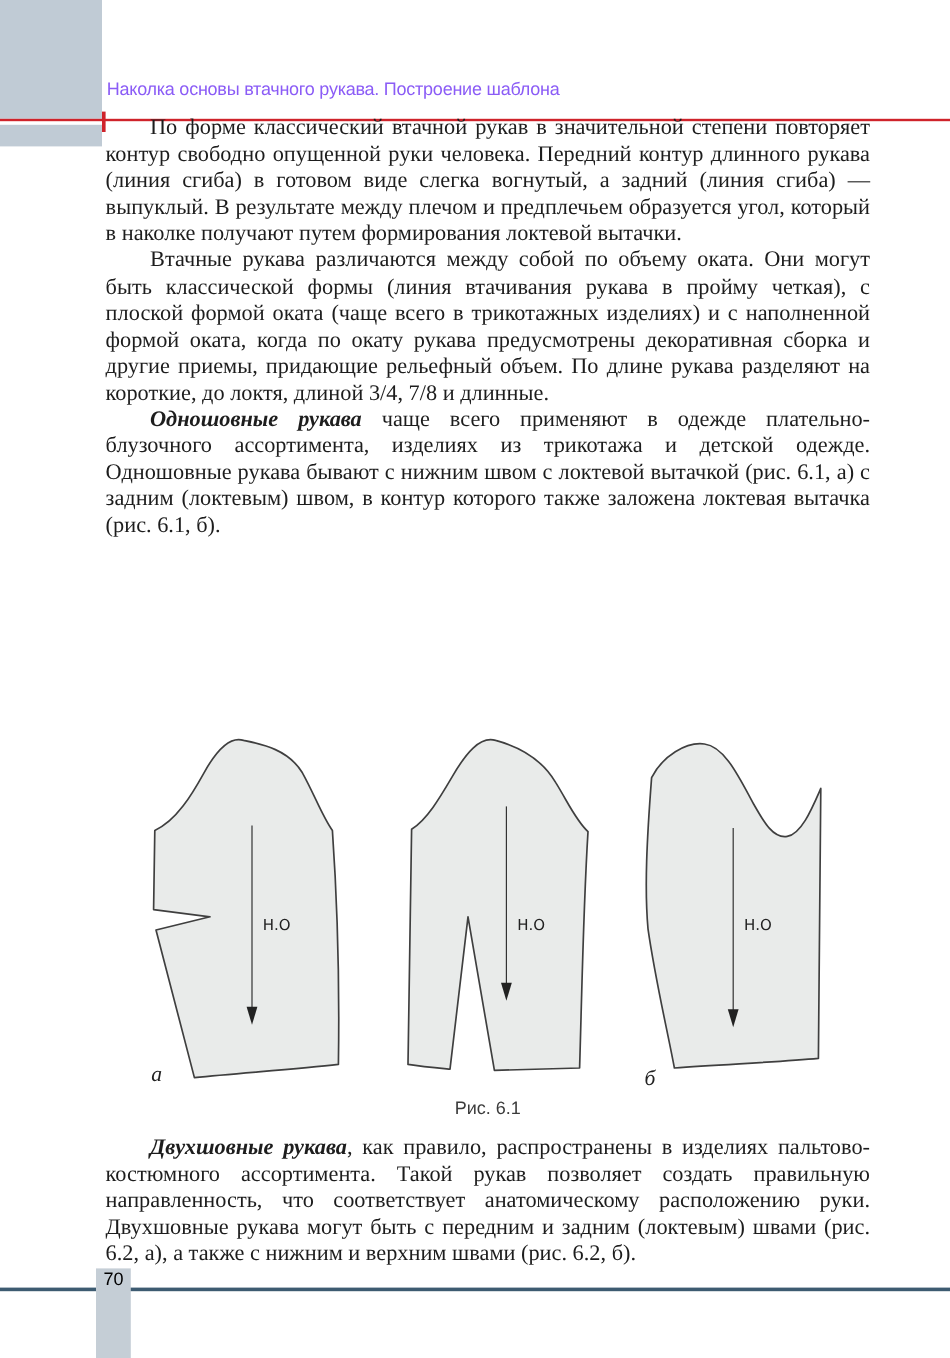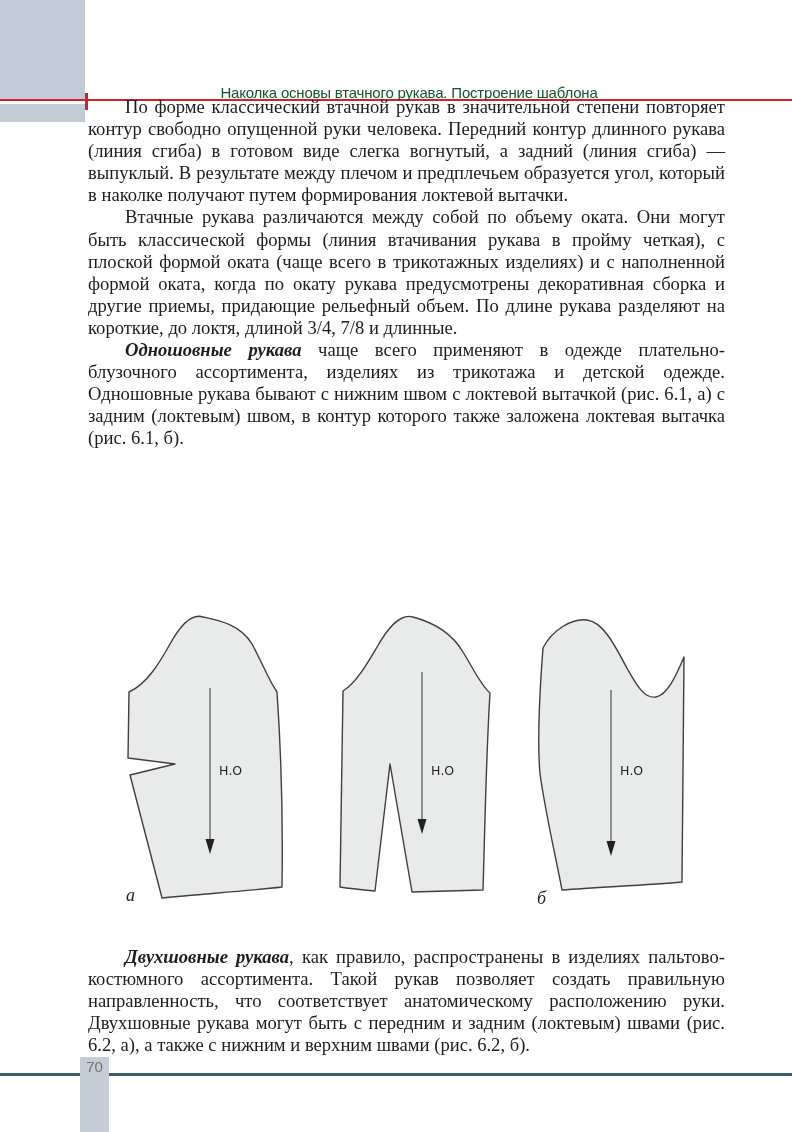--- a/index.html
+++ b/index.html
@@ -8,23 +8,23 @@
     background:#ffffff; overflow:hidden;
     font-family:"Liberation Serif", serif;
   }
   
   .corner-top    { position:absolute; left:0; top:0;     width:85px; height:99px;  background:#c0cbd5; }
   .corner-top-2  { position:absolute; left:0; top:104px; width:85px; height:18px;  background:#c0cbd5; }
   .red-rule      { position:absolute; left:0; top:99px;  width:792px; height:2px;  background:#cf232b; }
   .red-tick      { position:absolute; left:85px; top:93px; width:3px; height:17px; background:#cf232b; }
   
   .running-head {
-    position:absolute; left:89px; top:84px; width:640px;
+    position:absolute; left:89px; top:66px; width:640px;
     font-family:"Liberation Sans", sans-serif;
-    font-size:15px; color:#14532d; letter-spacing:-0.2px;text-align:center;
+    font-size:15px; color:#8b5cf6; letter-spacing:-0.2px;
   }
   
   .text-block {
     position:absolute; left:88px; width:637px;
     font-size:18.6px; line-height:22.1px; color:#1d1d1d;
     text-align:justify;
   }
   .text-block-1 { top:96px; }
   .text-block-2 { top:946px; }
   .text-block p { margin:0; text-indent:37px; }
@@ -40,21 +40,21 @@
   .part-label { font-family:"Liberation Serif", serif; font-style:italic; font-size:18px; fill:#222; }
   .sleeve { fill:#e9ebea; stroke:#3f3f3f; stroke-width:1.4; stroke-linejoin:round; }
   .grain-line { stroke:#333; stroke-width:1; }
   .grain-head { fill:#222; }
   
   .footer-rule { position:absolute; left:0; top:1073px; width:792px; height:3px; background:#3d5b71; }
   .footer-box  { position:absolute; left:80px; top:1057px; width:29px; height:75px; background:#c5ced6; }
   .page-number {
     position:absolute; left:80px; top:1058px; width:29px;
     text-align:center; font-family:"Liberation Sans", sans-serif;
-    font-size:15px; color:#737373;
+    font-size:15px; color:#000000;
   }
 </style>
 </head>
 <body>
 
 <div class="page">
 
   <div class="corner-top"></div>
   <div class="corner-top-2"></div>
   <div class="red-rule"></div>
@@ -116,20 +116,21 @@
     <text class="grain-text" x="341" y="165">Н.О</text>
 
     <line class="grain-line" x1="521" y1="80" x2="521" y2="234"></line>
     <polygon class="grain-head" points="521,246 516.5,231 525.5,231"></polygon>
     <text class="grain-text" x="530" y="165">Н.О</text>
 
     <text class="part-label" x="36" y="291">а</text>
     <text class="part-label" x="447" y="294">б</text>
   </svg>
 
+  <div class="fig-caption">Рис. 6.1</div>
 
   <div class="text-block text-block-2">
     <p><span class="lead">Двухшовные рукава</span><span>, как правило, распространены в изделиях пальтово-костюмного ассортимента. Такой рукав позволяет создать правильную направленность, что соответствует анатомическому расположению руки. Двухшовные рукава могут быть с передним и задним (локтевым) швами (рис. 6.2, а), а также с нижним и верхним швами (рис. 6.2, б).</span></p>
   </div>
 
   <div class="footer-rule"></div>
   <div class="footer-box"></div>
   <div class="page-number">70</div>
 
 </div>

